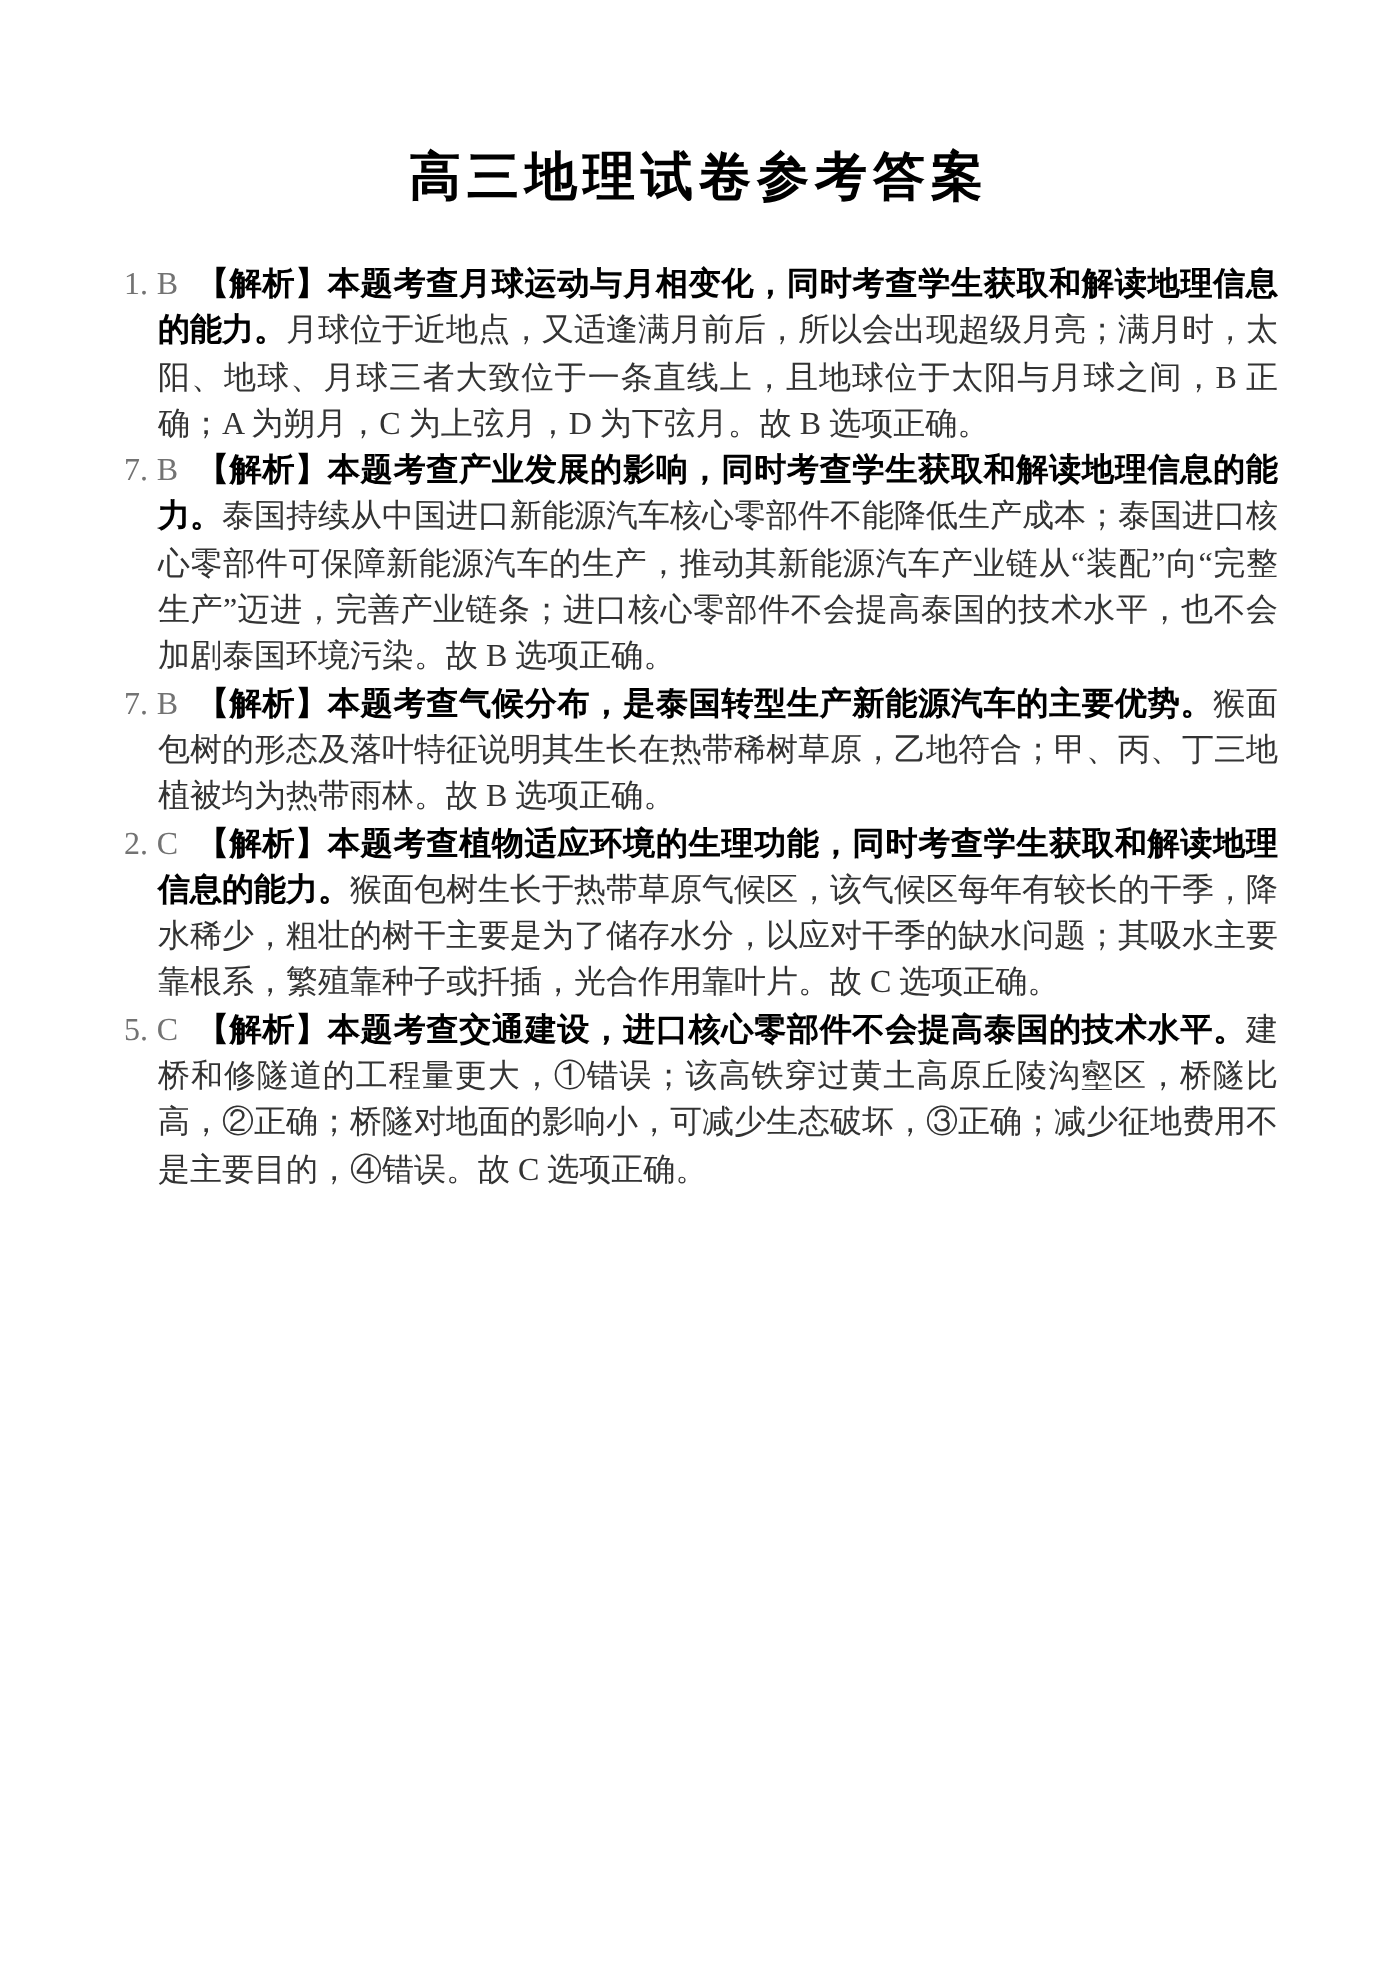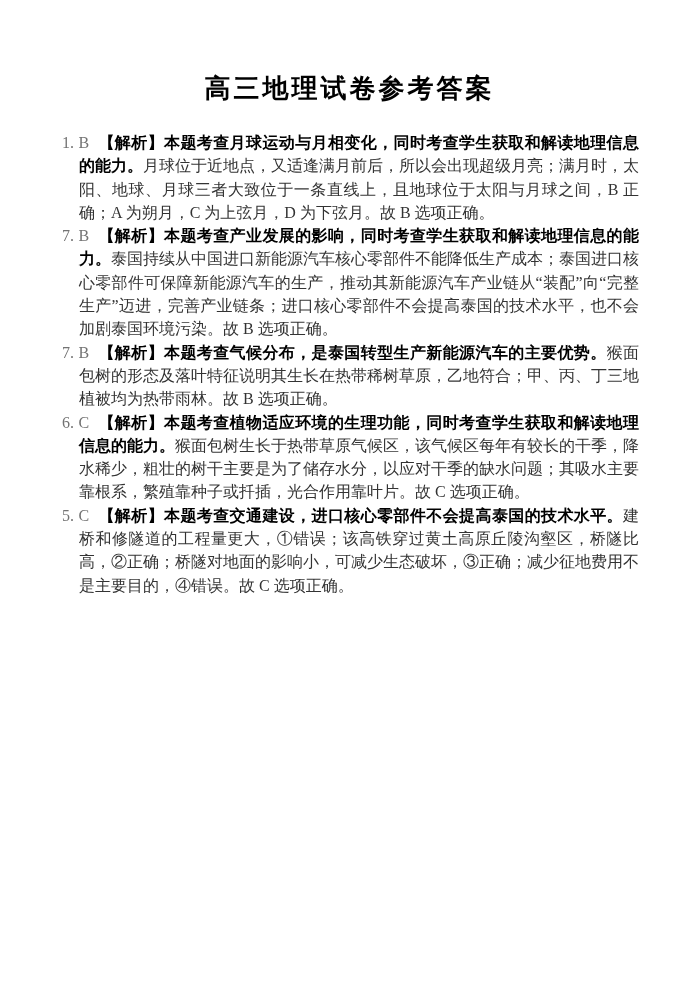--- a/index.html
+++ b/index.html
@@ -72,21 +72,21 @@
   <p class="answer"><span class="num">1. B</span><span class="bold">【解析】本题考查月球运动与月相变化，同时考查学生获取和解读地理信息的能力。</span><span class="detail">月球位于近地点，又适逢满月前后，所以会出现超级月亮；满月时，太阳、地球、月球三者大致位于一条直线上，且地球位于太阳与月球之间，B 正确；A 为朔月，C 为上弦月，D 为下弦月。故 B 选项正确。</span></p>
 
 
 
 
 
   <p class="answer"><span class="num">7. B</span><span class="bold">【解析】本题考查产业发展的影响，同时考查学生获取和解读地理信息的能力。</span><span class="detail">泰国持续从中国进口新能源汽车核心零部件不能降低生产成本；泰国进口核心零部件可保障新能源汽车的生产，推动其新能源汽车产业链从“装配”向“完整生产”迈进，完善产业链条；进口核心零部件不会提高泰国的技术水平，也不会加剧泰国环境污染。故 B 选项正确。</span></p>
 
   <p class="answer"><span class="num">7. B</span><span class="bold">【解析】本题考查气候分布，是泰国转型生产新能源汽车的主要优势。</span><span class="detail">猴面包树的形态及落叶特征说明其生长在热带稀树草原，乙地符合；甲、丙、丁三地植被均为热带雨林。故 B 选项正确。</span></p>
 
-  <p class="answer"><span class="num">6. C</span><span class="bold">【解析】本题考查植物适应环境的生理功能，同时考查学生获取和解读地理信息的能力。</span><span class="detail">猴面包树生长于热带草原气候区，该气候区每年有较长的干季，降水稀少，粗壮的树干主要是为了储存水分，以应对干季的缺水问题；其吸水主要靠根系，繁殖靠种子或扦插，光合作用靠叶片。故 C 选项正确。</span></p>
+  <p class="answer"><span class="num">2. C</span><span class="bold">【解析】本题考查植物适应环境的生理功能，同时考查学生获取和解读地理信息的能力。</span><span class="detail">猴面包树生长于热带草原气候区，该气候区每年有较长的干季，降水稀少，粗壮的树干主要是为了储存水分，以应对干季的缺水问题；其吸水主要靠根系，繁殖靠种子或扦插，光合作用靠叶片。故 C 选项正确。</span></p>
 
   <p class="answer"><span class="num">5. C</span><span class="bold">【解析】本题考查交通建设，进口核心零部件不会提高泰国的技术水平。</span><span class="detail">建桥和修隧道的工程量更大，①错误；该高铁穿过黄土高原丘陵沟壑区，桥隧比高，②正确；桥隧对地面的影响小，可减少生态破坏，③正确；减少征地费用不是主要目的，④错误。故 C 选项正确。</span></p>
 
 </div>
 
   <div class="footer">【高三地理·参考答案　第 4 页(共 3 页)】</div>
   <div class="artifact"></div>
 </div>
 
 </body></html>

